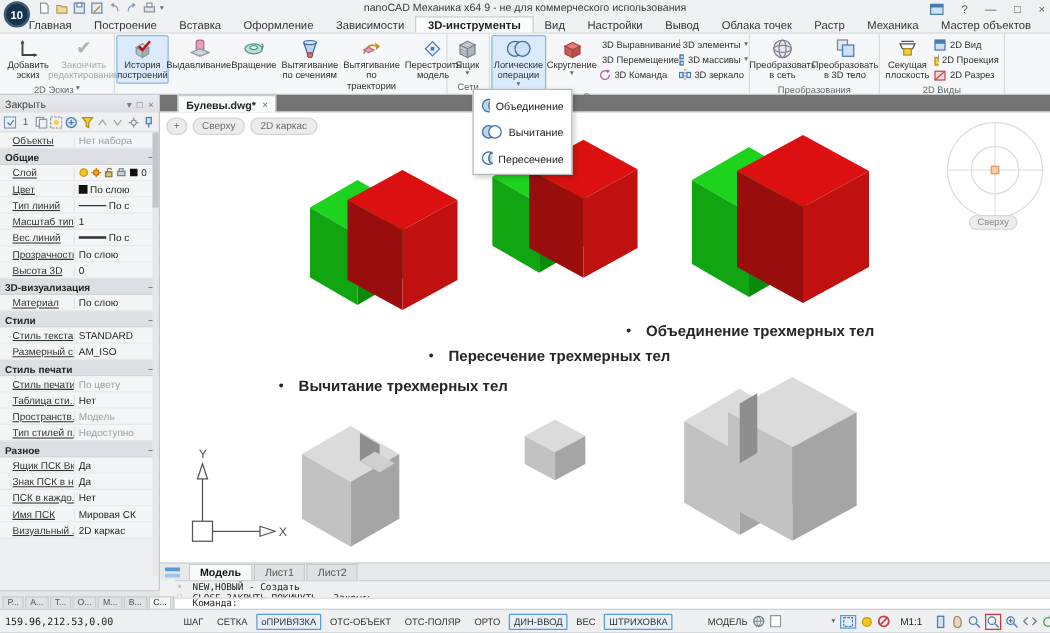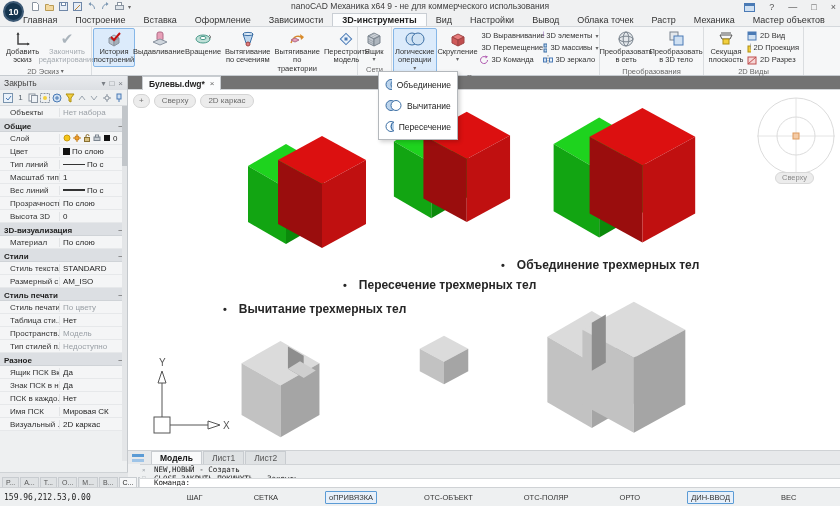--- a/index.html
+++ b/index.html
@@ -47,21 +47,21 @@
   
   .panel{position:absolute;left:0;top:76px;width:128px;height:398px;background:#eef0f1;border-right:1px solid #c4c8cc;}
   .phead{height:14px;background:linear-gradient(#e9ebee,#dcdfe3);display:flex;align-items:center;
          padding:0 4px;font-size:8.5px;color:#444;}
   .phead .sp{flex:1;}
   .phead span.hic{color:#7a7f85;font-size:8px;margin-left:4px;}
   .ptools{height:16px;display:flex;align-items:center;gap:2px;padding:0 3px;border-bottom:1px solid #d7dadd;}
   .ptools .ti{width:11px;height:11px;display:flex;align-items:center;justify-content:center;
               font-size:8px;color:#55606b;}
   .prow{height:13px;display:flex;align-items:center;font-size:8px;border-bottom:1px solid #e6e8ea;background:#f4f5f6;}
-  .plabel{width:60px;padding-left:10px;color:#333;overflow:hidden;white-space:nowrap;border-right:1px solid #e2e4e6;}
+  .plabel{width:60px;padding-left:10px;color:#333;overflow:hidden;white-space:nowrap;border-right:1px solid #e2e4e6;text-decoration:underline;}
   .prow:first-of-type .plabel{padding-left:4px;}
   .pval{flex:1;padding-left:3px;color:#1e1e1e;display:flex;align-items:center;gap:2px;overflow:hidden;white-space:nowrap;}
   .pval.muted{color:#9aa0a6;}
   .psec{height:13px;display:flex;align-items:flex-end;background:#dcdfe3;border-bottom:1px solid #cfd3d7;
         font-size:8px;font-weight:bold;color:#222;padding:0 4px;}
   .psec .sp{flex:1;}
   .pminus{font-weight:normal;color:#555;}
   .swatch{width:7px;height:7px;background:#111;display:inline-block;}
   .pline{width:22px;border-top:1px solid #333;display:inline-block;}
   .pscroll{position:absolute;right:0;top:30px;width:5px;height:355px;background:#e4e6e8;}
@@ -103,21 +103,21 @@
   .cmd .hist{padding:1px 0 0 14px;font-family:"DejaVu Sans Mono",monospace;font-size:7.5px;line-height:7.5px;color:#1c1c1c;}
   .cmd .gutter{position:absolute;left:2px;top:2px;display:flex;flex-direction:column;gap:2px;color:#9aa0a6;font-size:6px;}
   .cmd .prompt{position:absolute;left:0;bottom:0;width:712px;height:9px;background:#fff;border-top:1px solid #d6d9db;
                font-family:"DejaVu Sans Mono",monospace;font-size:7.5px;line-height:8px;padding-left:14px;color:#1c1c1c;}
 
   
   .status{position:absolute;left:0;top:487px;width:840px;height:19px;background:#eef0f1;border-top:1px solid #cfd2d5;
           display:flex;align-items:center;font-size:7.5px;color:#333;padding:0 4px;}
   .coords{font-family:"DejaVu Sans Mono",monospace;font-size:8px;color:#222;width:92px;}
   .toggles{display:flex;gap:3px;margin-left:52px;align-items:center;}
-  .tg{padding:1px 3px;border:1px solid transparent;border-radius:1px;white-space:nowrap;margin-left:40px;}
+  .tg{padding:1px 3px;border:1px solid transparent;border-radius:1px;white-space:nowrap;}
   .tg.on{border-color:#5b9bd5;background:#e7f0fa;}
   .smid{display:flex;align-items:center;gap:4px;margin-left:28px;}
   .sic{display:flex;align-items:center;justify-content:center;}
   .srt{display:flex;align-items:center;gap:3px;margin-left:auto;}
   .scale{font-size:8px;color:#222;margin:0 8px;}
 
   svg{display:block;}
 </style>
 </head>
 <body>

